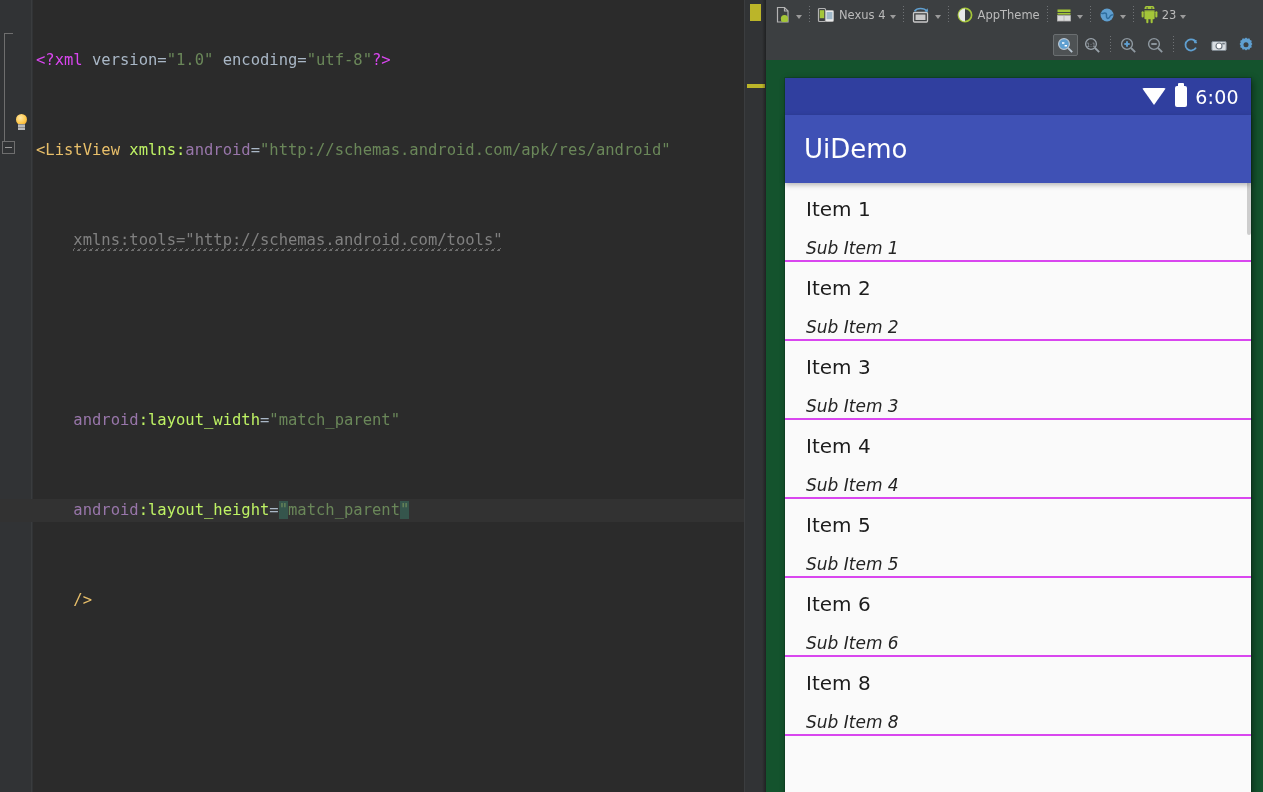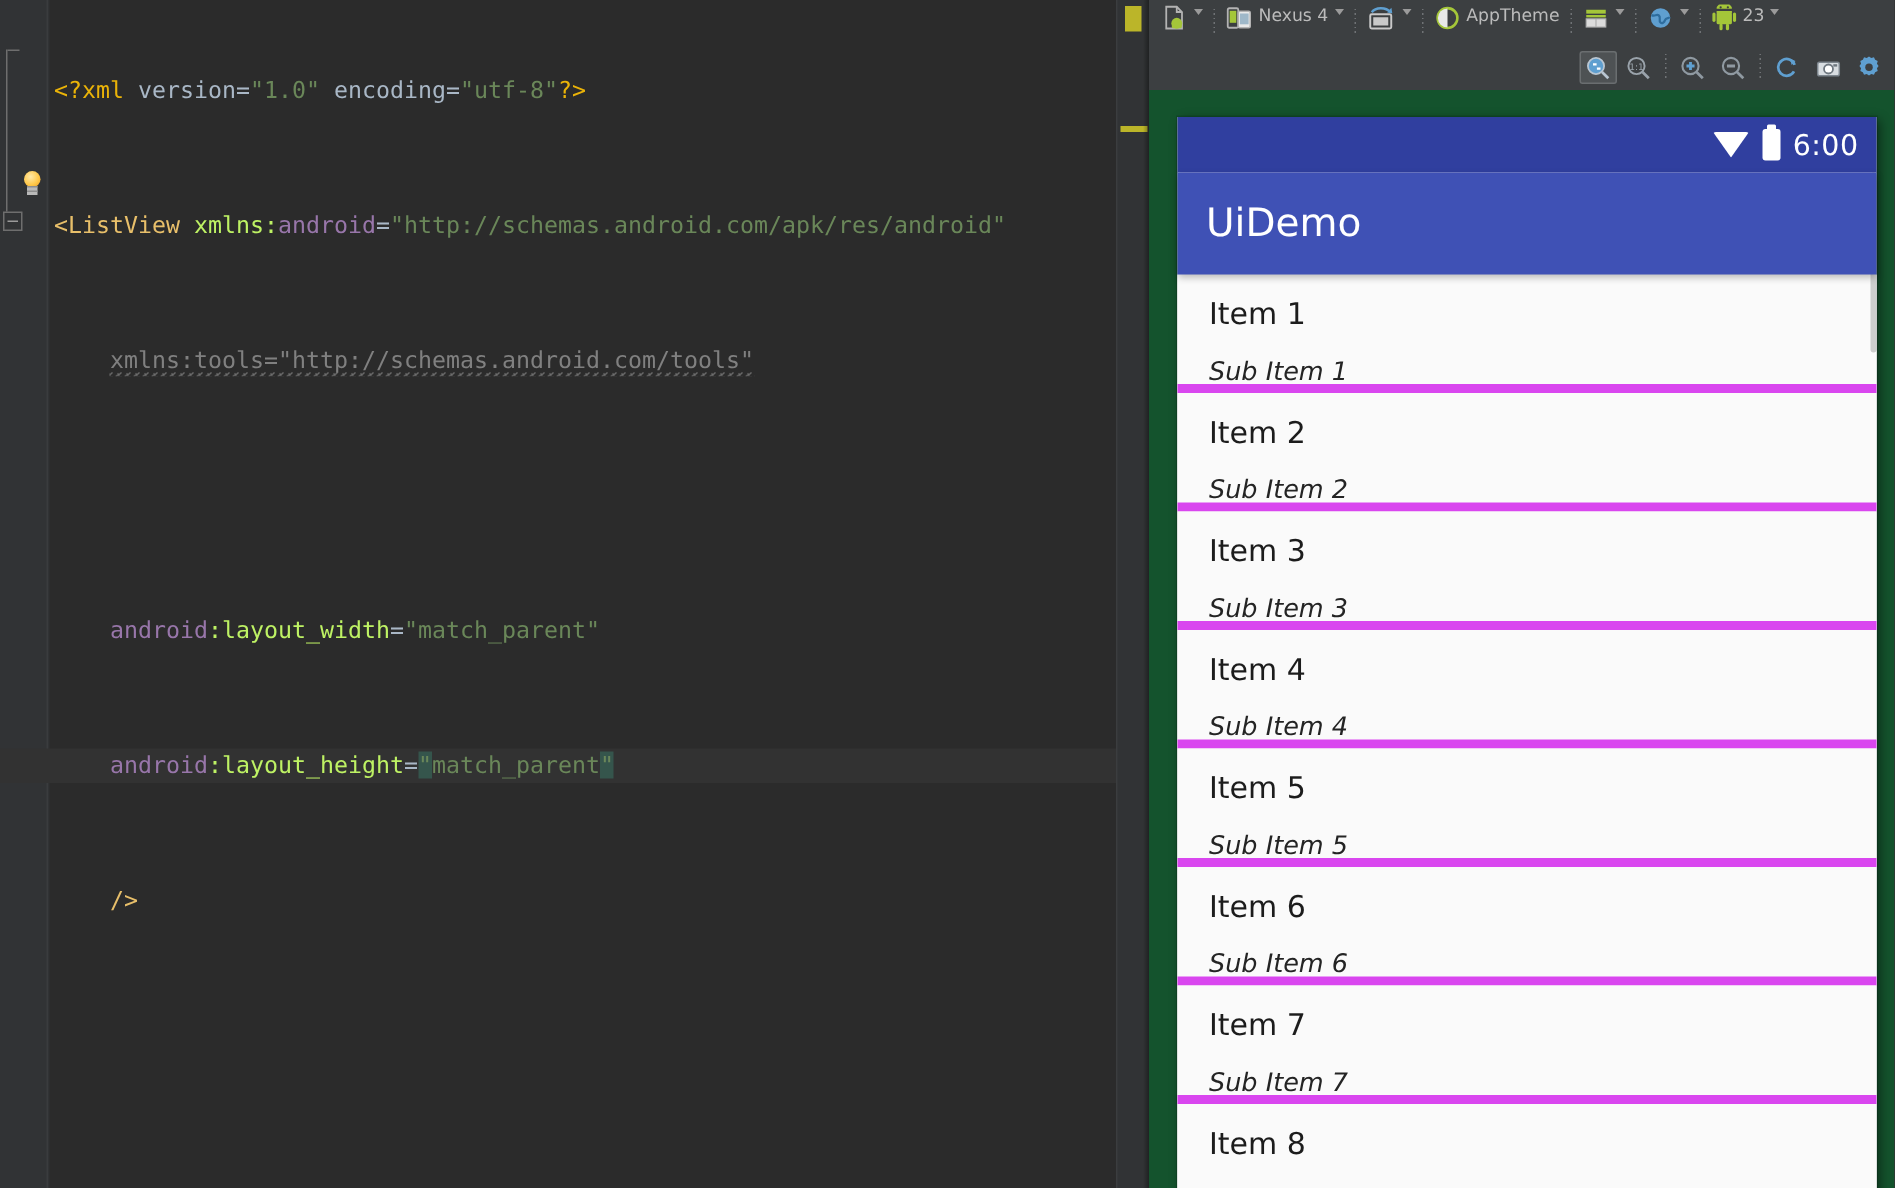--- a/index.html
+++ b/index.html
@@ -129,21 +129,21 @@
     padding-left: 36px;
     width: 766px;
     box-sizing: border-box;
   }
   .tok-tag      { color: #e8bf6a; }
   .tok-punc     { color: #e8bf6a; }
   .tok-ns       { color: #9876aa; }
   .tok-attr     { color: #bef264; }
   .tok-eq       { color: #a9b7c6; }
   .tok-str      { color: #6a8759; }
-  .tok-prolog   { color: #eab308; }
+  .tok-prolog   { color: #d946ef; }
   .tok-proltxt  { color: #a9b7c6; }
   .tok-dim      { color: #808080; }
   .tok-hl       { background: #35554c; }
   .squiggle {
     text-decoration: none;
     background-image: repeating-linear-gradient(125deg,
         transparent 0px, transparent 1px,
         #6d6d6d 1px, #6d6d6d 2px,
         transparent 2px, transparent 4px);
     background-position: 0 100%;
@@ -197,20 +197,21 @@
     position: relative;
     height: 30px;
     background: #3c3f41;
     display: flex;
     align-items: center;
     padding-left: 5px;
     box-sizing: border-box;
   }
   .tb-item {
     display: flex;
+    align-items: center;
     height: 24px;
     padding: 0 3px;
     cursor: default;
   }
   .tb-label {
     font-family: "DejaVu Sans", sans-serif;
     font-size: 11.5px;
     color: #bbbbbb;
     margin-left: 4px;
     white-space: nowrap;
@@ -329,21 +330,21 @@
     color: #ffffff;
     font-weight: normal;
   }
   .list {
     background: #fafafa;
     position: relative;
   }
   .list-item {
     height: 79px;
     box-sizing: border-box;
-    border-bottom: 6px solid #d946ef;
+    border-bottom: 2px solid #d946ef;
     padding: 14px 0 0 21px;
     background: #fafafa;
   }
   .li-title {
     font-family: "DejaVu Sans", sans-serif;
     font-size: 20px;
     color: #1c1c1c;
     line-height: 24px;
   }
   .li-sub {
@@ -579,24 +580,20 @@
           </div>
           <div class="list-item">
             <div class="li-title">Item 5</div>
             <div class="li-sub">Sub Item 5</div>
           </div>
           <div class="list-item">
             <div class="li-title">Item 6</div>
             <div class="li-sub">Sub Item 6</div>
           </div>
           <div class="list-item">
-            <div class="li-title">Item 7</div>
-            <div class="li-sub">Sub Item 7</div>
-          </div>
-          <div class="list-item">
             <div class="li-title">Item 8</div>
             <div class="li-sub">Sub Item 8</div>
           </div>
         </div>
 
         <div class="device-scroll"></div>
       </div>
     </div>
 
   </div>

